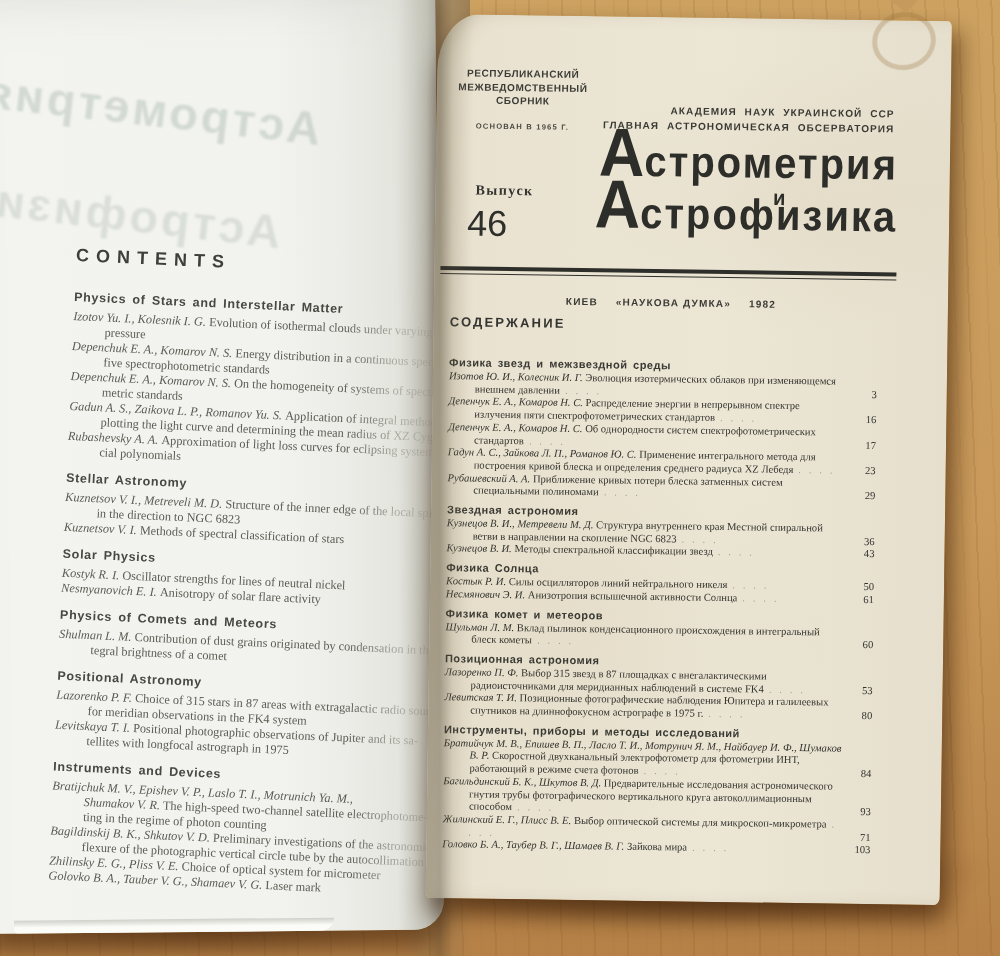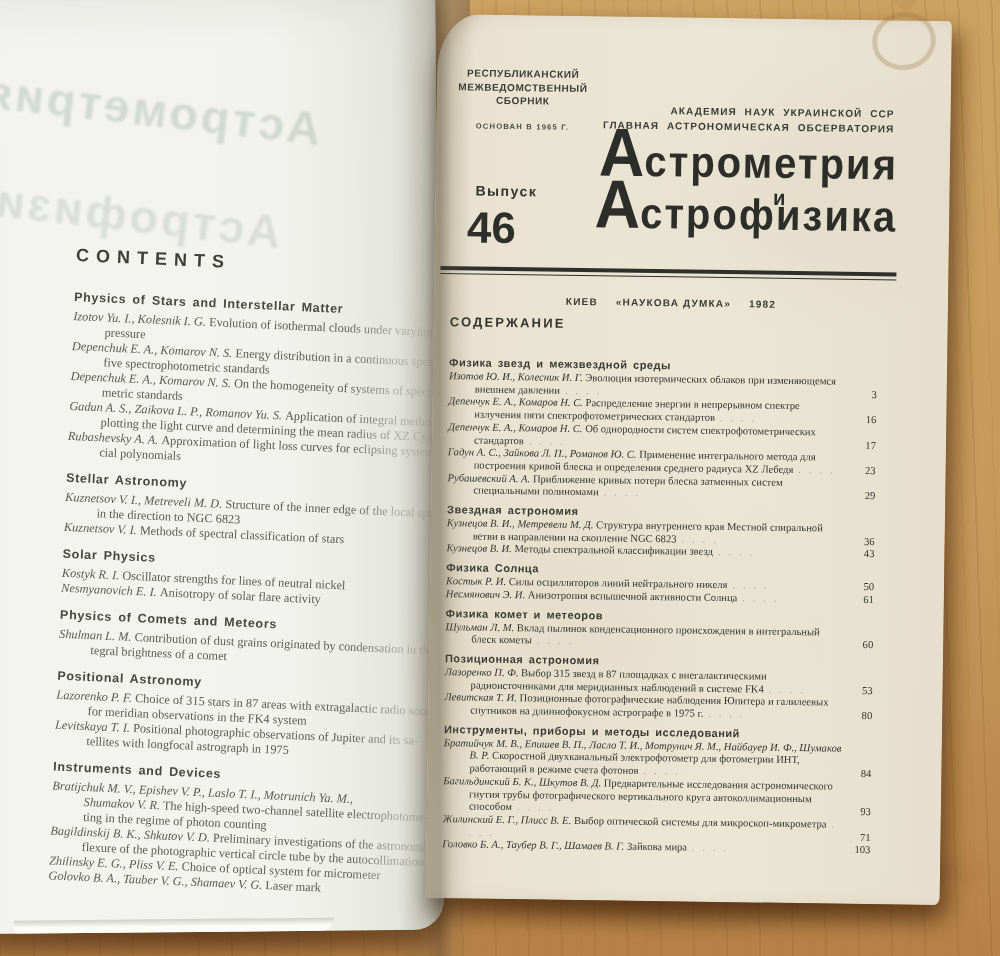--- a/index.html
+++ b/index.html
@@ -55,23 +55,23 @@
       inset 20px 0 26px -16px rgba(95,80,52,.45);
     color:#33332e;}
   .rp-series{position:absolute;left:16px;top:52px;width:140px;text-align:center;
     font-family:"Liberation Sans",sans-serif;font-weight:700;font-size:10px;line-height:13.5px;
     letter-spacing:.6px;color:#3c3c37;}
   .rp-founded{margin-top:12px;font-size:7.6px;font-weight:700;letter-spacing:1.2px;color:#4a4a44;}
   .rp-academy{position:absolute;right:56px;top:86px;text-align:right;
     font-family:"Liberation Sans",sans-serif;font-weight:700;font-size:10px;line-height:15px;
     letter-spacing:1.1px;word-spacing:4px;color:#3a3a35;}
   .rp-issue-label{position:absolute;left:40px;top:168px;
-    font-family:Liberation Sans, sans-serif;font-weight:700;font-size:14px;letter-spacing:1.5px;color:#333330;}
+    font-family:Liberation Serif, serif;font-weight:700;font-size:14px;letter-spacing:1.5px;color:#333330;}
   .rp-issue-num{position:absolute;left:32px;top:188px;
-    font-family:"Liberation Sans",sans-serif;font-weight:700;font-size:44px;color:#2e2e2a;}
+    font-family:"Liberation Sans",sans-serif;font-weight:400;font-size:36px;color:#2e2e2a;}
   .rp-title{position:absolute;right:52px;top:118px;text-align:right;
     font-family:"Liberation Sans",sans-serif;font-weight:700;color:#2d2d29;}
   .rp-title .t-line{font-size:40px;letter-spacing:2px;line-height:52px;display:block;transform:scaleY(1.08);}
   .rp-title .bigA{font-size:63px;letter-spacing:0;vertical-align:baseline;line-height:0;}
   .rp-title .t2{position:relative;}
   .rp-title .conj{position:absolute;top:-16px;right:112px;font-size:20px;letter-spacing:0;}
   .rp-rule{position:absolute;left:6px;top:252px;width:456px;height:9px;}
   .rp-rule .r1{height:4px;background:#2e2e2a;}
   .rp-rule .r2{height:1.5px;background:#2e2e2a;margin-top:2.5px;}
   .rp-imprint{position:absolute;left:82px;top:280px;width:310px;text-align:center;

